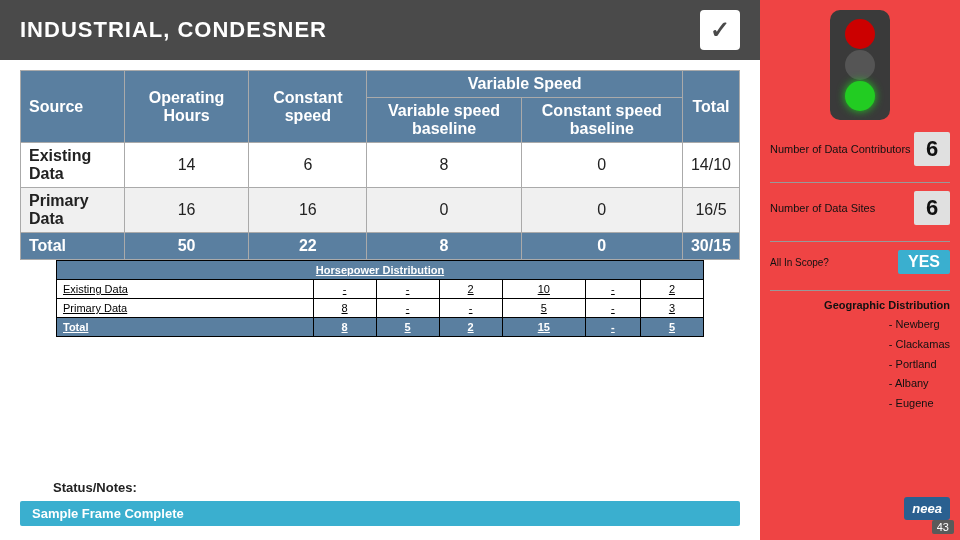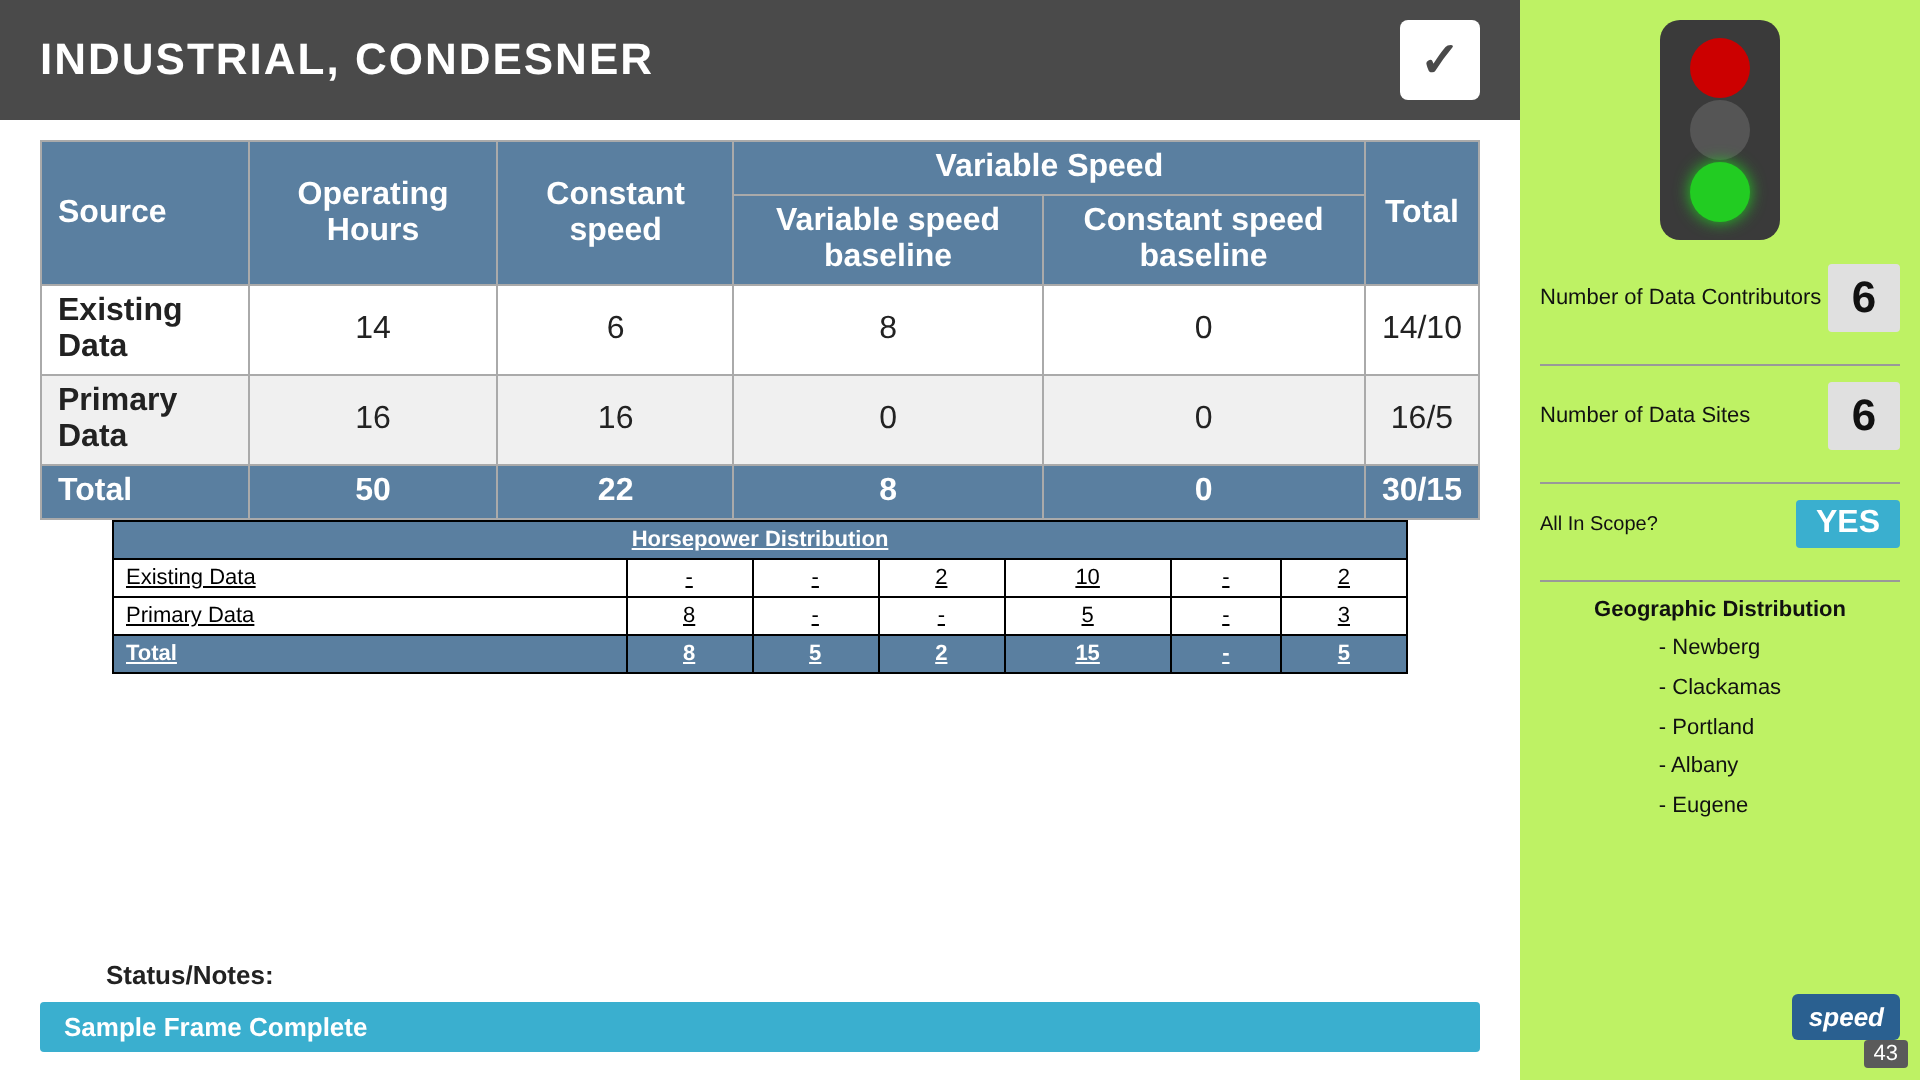--- a/index.html
+++ b/index.html
@@ -18,24 +18,24 @@
     }
     .left-panel {
       flex: 1;
       background: #ffffff;
       padding: 0 0 10px 0;
       display: flex;
       flex-direction: column;
     }
     .right-panel {
       width: 200px;
-      background: #bef264;
+      background: #ef4444;
       display: flex;
       flex-direction: column;
-      align-items: center;
+      align-items: flex-end;
       padding: 10px;
       position: relative;
     }
     
     .header {
       background: #4a4a4a;
       color: #ffffff;
       padding: 10px 20px;
       display: flex;
       align-items: center;
@@ -389,17 +389,17 @@
 
     <div class="geo-title">Geographic Distribution</div>
     <ul class="geo-list">
       <li>Newberg</li>
       <li>Clackamas</li>
       <li>Portland</li>
       <li>Albany</li>
       <li>Eugene</li>
     </ul>
 
-    <div class="neea-logo">speed</div>
+    <div class="neea-logo">neea</div>
 
     <div class="page-number">43</div>
   </div>
 </div>
 
 </body></html>

